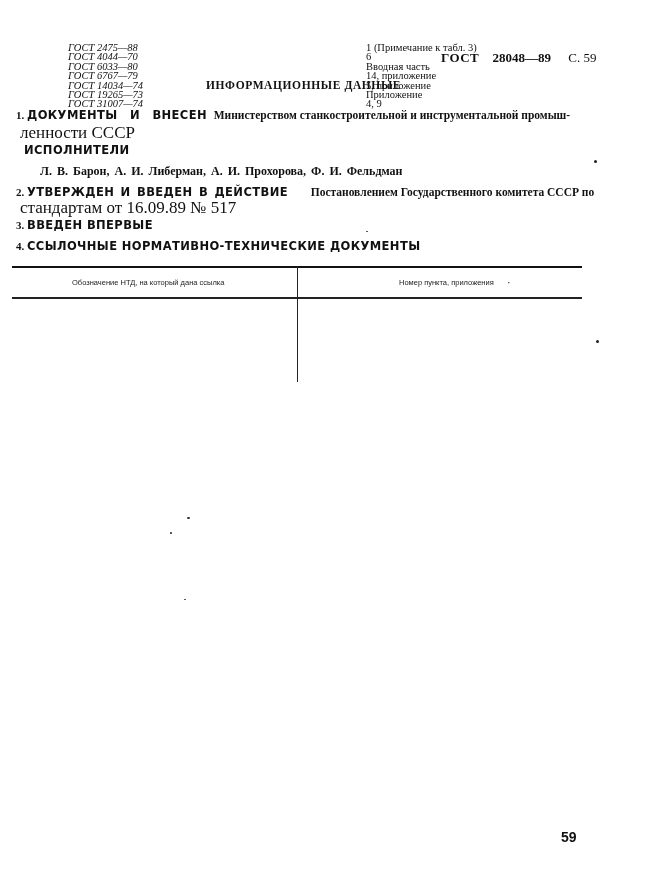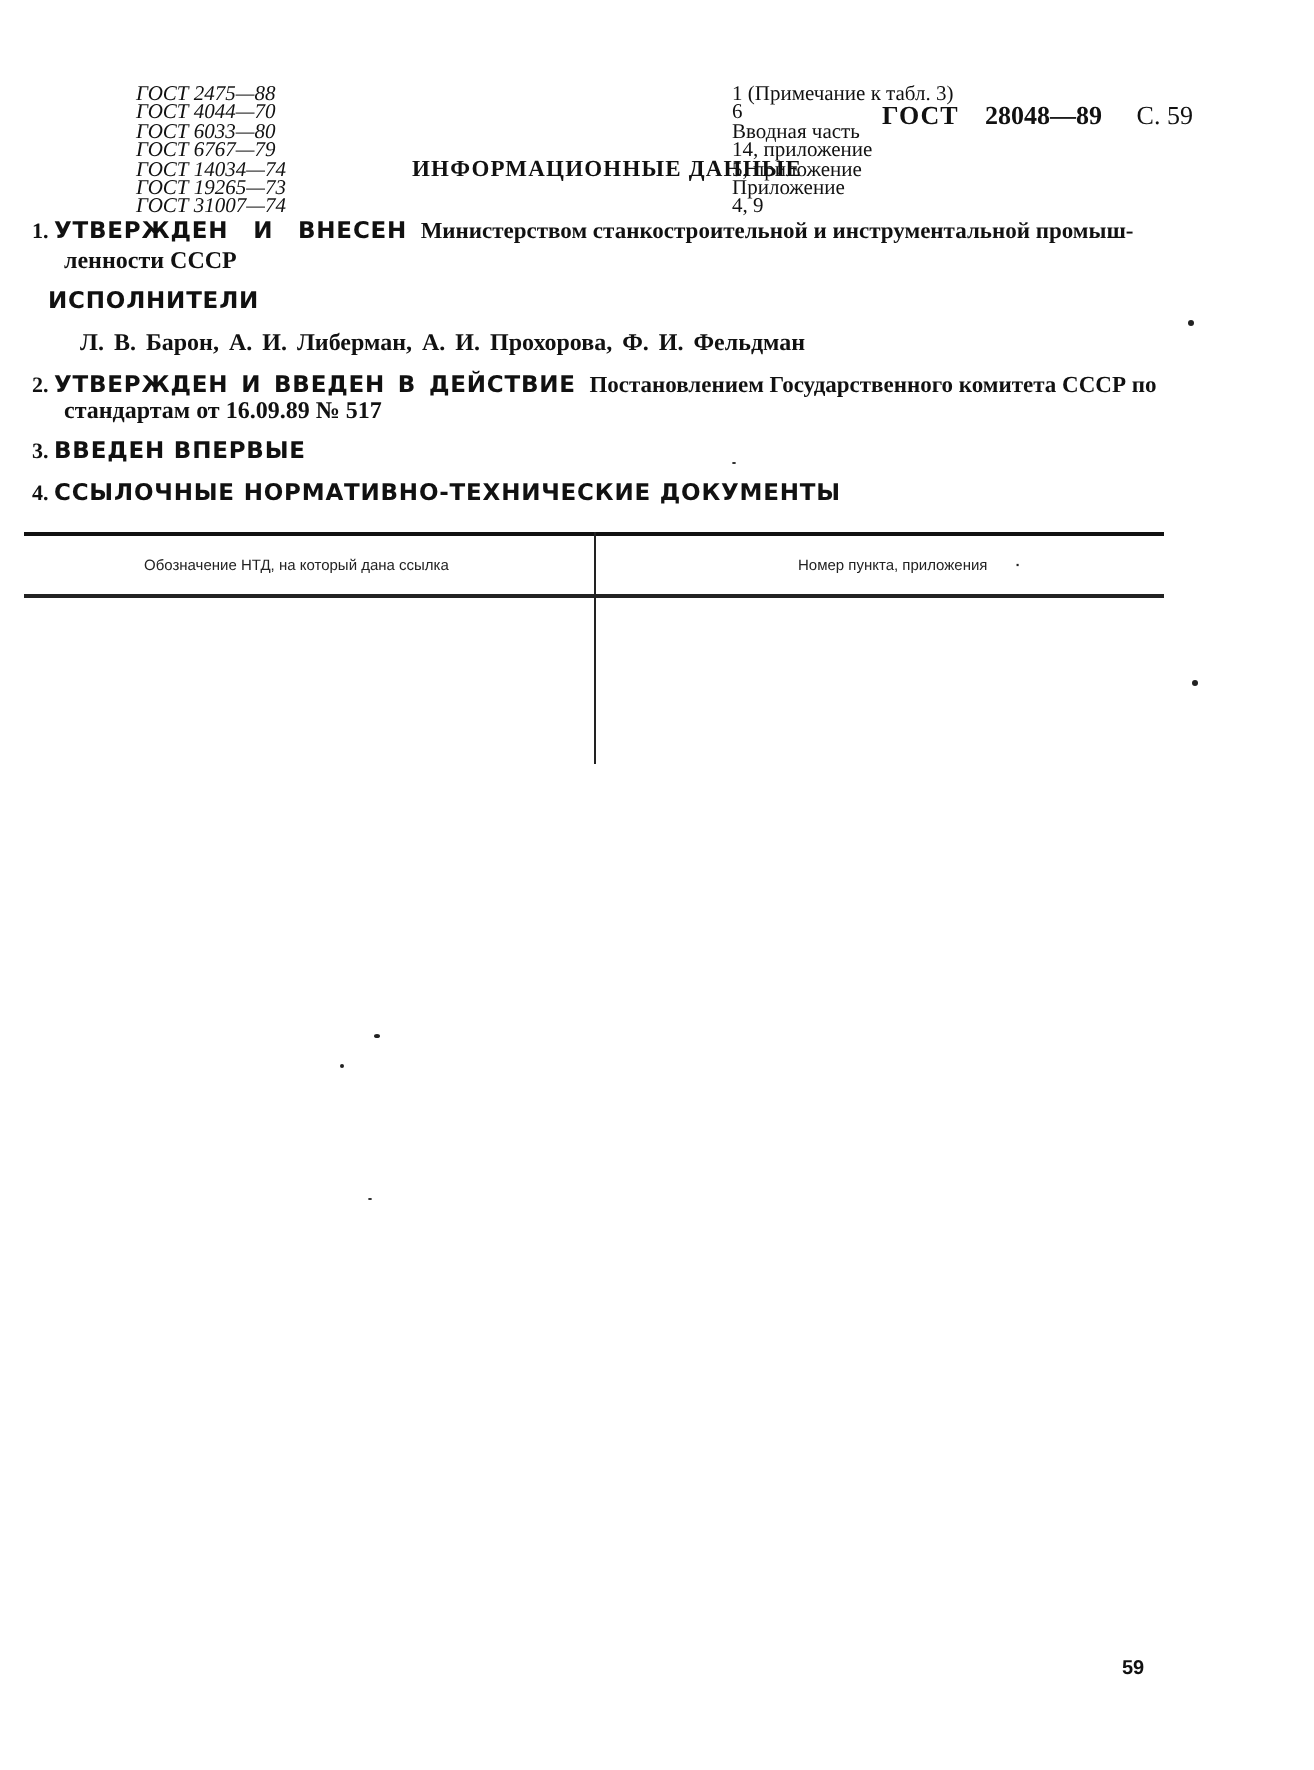--- a/index.html
+++ b/index.html
@@ -53,24 +53,24 @@
       font-weight: bold;
       letter-spacing: 0.4px;
     }
     .item .body-text {
       font-family: "Liberation Serif", serif;
       font-weight: bold;
       font-size: 11.5px;
     }
     .cont {
       position: absolute;
-      left: 32px;
-      font-family: "Liberation Serif", serif;
-      font-size: 12px;
-      font-weight: bold;
+      left: 20px;
+      font-family: "Liberation Serif", serif;
+      font-size: 17px;
+      font-weight: normal;
       white-space: nowrap;
     }
     .subheading {
       position: absolute;
       left: 24px;
       font-family: "DejaVu Sans", sans-serif;
       font-size: 11.5px;
       font-weight: bold;
       letter-spacing: 0.4px;
       white-space: nowrap;
@@ -130,21 +130,21 @@
       font-size: 10.5px;
       line-height: 9.4px;
     }
     .cell { white-space: nowrap; }
 
     .footer-page {
       position: absolute;
       left: 561px;
       top: 829px;
       font-family: "Liberation Sans", sans-serif;
-      font-size: 10px;
+      font-size: 14px;
       font-weight: bold;
     }
 
     .speck {
       position: absolute;
       background: #222;
       border-radius: 50%;
     }
   </style>
 </head>
@@ -153,32 +153,32 @@
 <div class="page-header">
   <span class="std">ГОСТ</span>
   <span class="num">28048—89</span>
   <span class="pg">С. 59</span>
 </div>
 
 <div class="doc-title">ИНФОРМАЦИОННЫЕ ДАННЫЕ</div>
 
 <div class="item" style="top:108px;">
   <span>1.</span>
-  <span class="heading" style="word-spacing:8px;">УТВЕРЖДЕН И ВНЕСЕН</span>
+  <span class="heading" style="word-spacing:8px;">ДОКУМЕНТЫ И ВНЕСЕН</span>
   <span class="body-text" style="margin-left:4px;">Министерством станкостроительной и инструментальной промыш-</span>
 </div>
 <div class="cont" style="top:123px;">ленности СССР</div>
 
 <div class="subheading" style="top:143px;">ИСПОЛНИТЕЛИ</div>
 <div class="authors" style="top:164px;">Л. В. Барон, А. И. Либерман, А. И. Прохорова, Ф. И. Фельдман</div>
 
 <div class="item" style="top:185px;">
   <span>2.</span>
   <span class="heading" style="word-spacing:2px;">УТВЕРЖДЕН И ВВЕДЕН В ДЕЙСТВИЕ</span>
-  <span class="body-text" style="margin-left:4px;">Постановлением Государственного комитета СССР по</span>
+  <span class="body-text" style="margin-left:20px;">Постановлением Государственного комитета СССР по</span>
 </div>
 <div class="cont" style="top:198px;">стандартам от 16.09.89 № 517</div>
 
 <div class="item" style="top:218px;">
   <span>3.</span>
   <span class="heading">ВВЕДЕН ВПЕРВЫЕ</span>
 </div>
 
 <div class="item" style="top:239px;">
   <span>4.</span>

